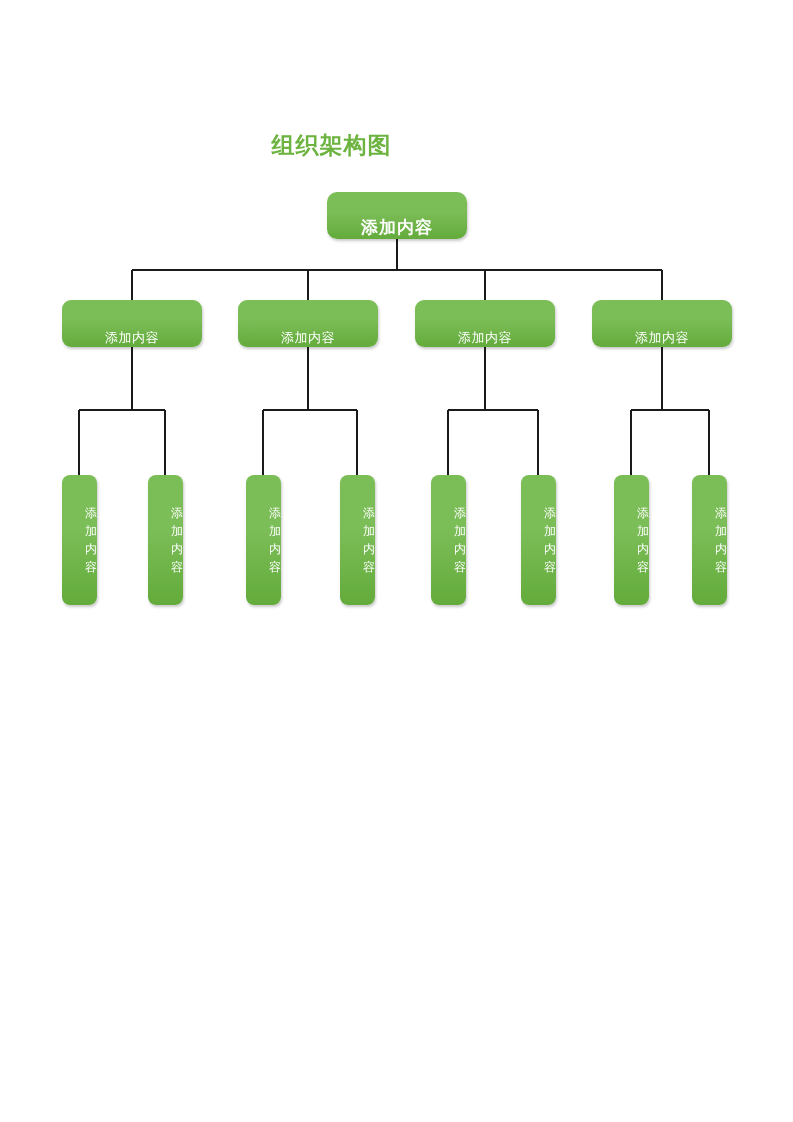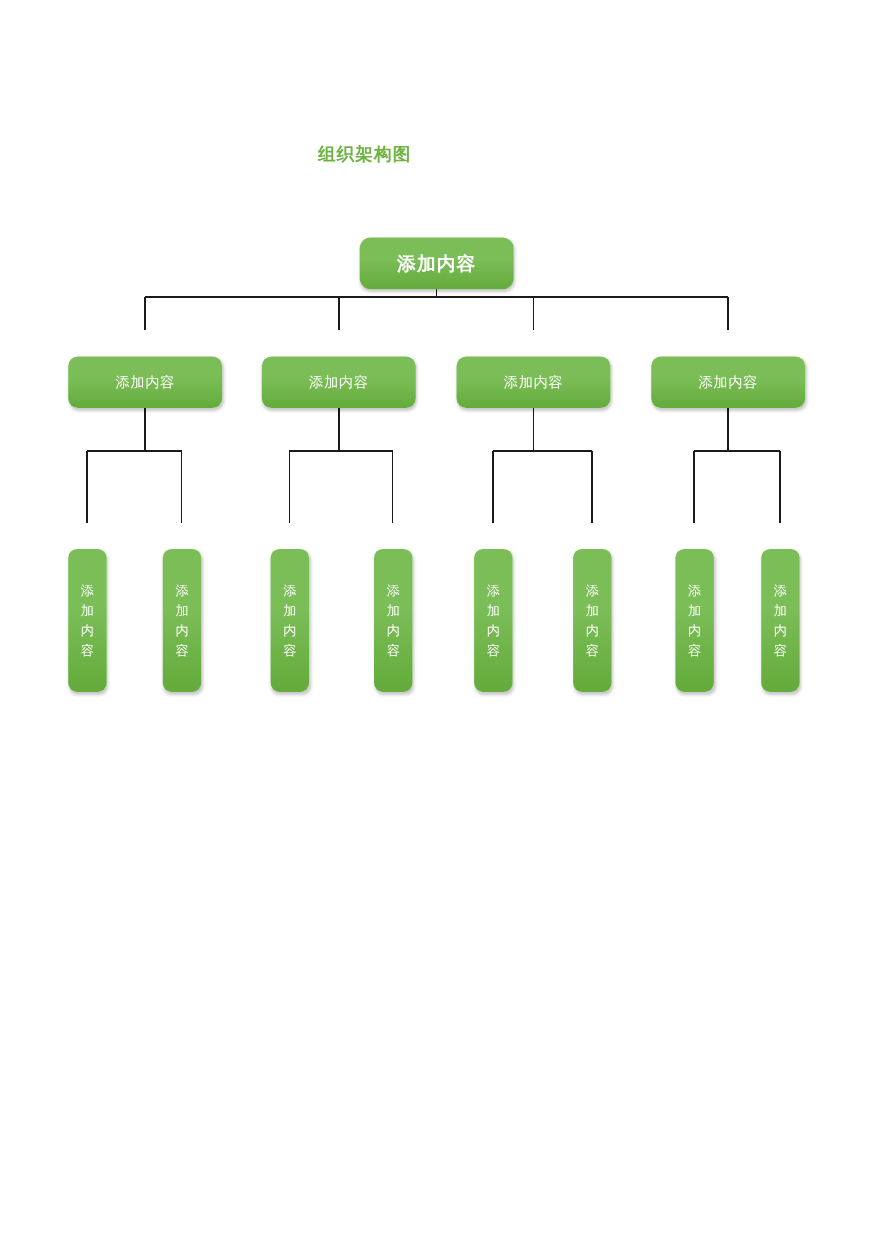--- a/index.html
+++ b/index.html
@@ -24,21 +24,21 @@
     height: 1122px;
   }
 
   
   #page-title {
     position: absolute;
     left: 0;
     top: 130px;
     width: 663px;
     text-align: center;
-    font-size: 16px;
+    font-size: 23px;
     font-weight: bold;
     color: #6cb33f;
     letter-spacing: 1px;
     font-family: "Liberation Sans", sans-serif;
     white-space: nowrap;
   }
 
   
   #connectors {
     position: absolute;
@@ -56,25 +56,24 @@
 
   
   .node {
     position: absolute;
     box-sizing: border-box;
     background: linear-gradient(to bottom, #7bbd57 0%, #74b94f 45%, #63ab3b 100%);
     border-radius: 9px;
     box-shadow: 1px 2px 3px rgba(0,0,0,0.22);
     color: #ffffff;
     display: flex;
-    align-items: center;
+    align-items: flex-end;
     justify-content: center;
     text-align: center;
     user-select: none;
-    margin-top: 24px;
   }
 
   .node-root {
     left: 327px;
     top: 192px;
     width: 140px;
     height: 47px;
     font-size: 17px;
     font-weight: bold;
     letter-spacing: 1px;

